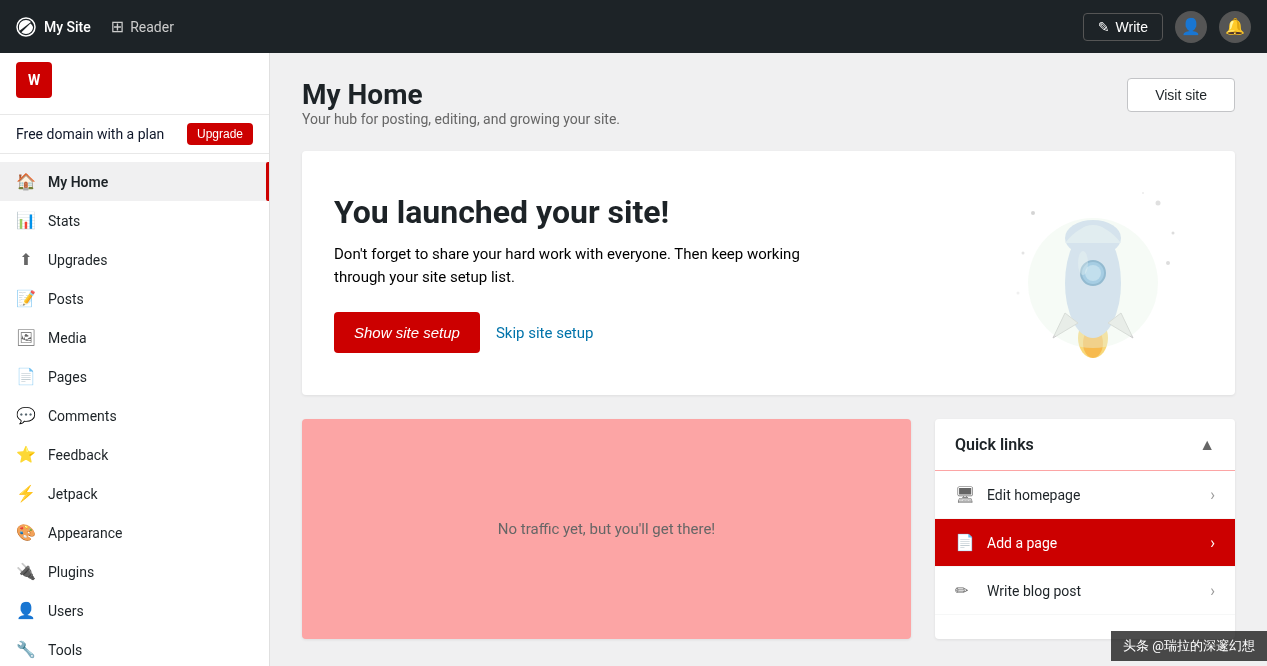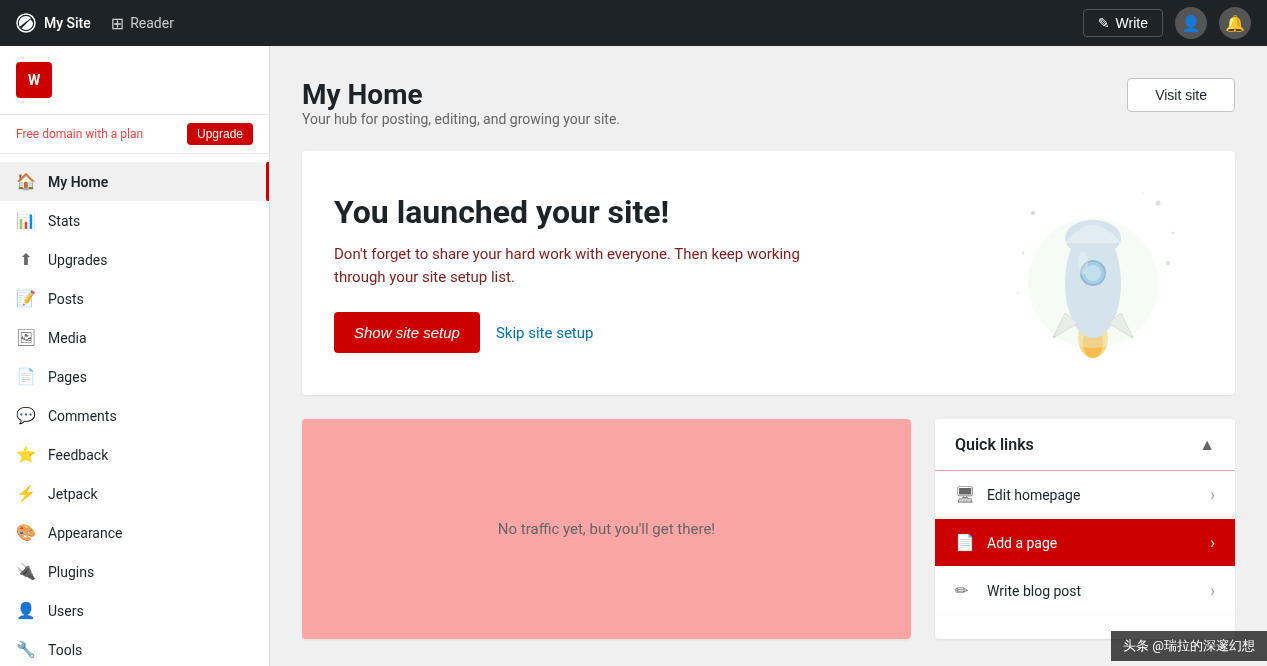--- a/index.html
+++ b/index.html
@@ -1,21 +1,21 @@
 <!DOCTYPE html>
 <html><head>
   <meta charset="utf-8">
   <style>
     * { box-sizing: border-box; margin: 0; padding: 0; }
     body { font-family: -apple-system, BlinkMacSystemFont, 'Segoe UI', Roboto, sans-serif; background: #f0f0f1; color: #1d2327; }
 
     
     .topbar {
       display: flex; align-items: center; justify-content: space-between;
-      background: #1d2327; color: #fff; height: 46px; padding: 12px 16px;
+      background: #1d2327; color: #fff; height: 53px; padding: 12px 16px;
       position: fixed; top: 0; left: 0; right: 0; z-index: 100;
     }
     .topbar-left { display: flex; align-items: center; gap: 20px; }
     .topbar-brand { display: flex; align-items: center; gap: 8px; font-size: 14px; font-weight: 500; }
     .topbar-brand svg { width: 20px; height: 20px; }
     .topbar-link { display: flex; align-items: center; gap: 6px; font-size: 14px; color: #ccc; cursor: pointer; }
     .topbar-right { display: flex; align-items: center; gap: 12px; }
     .write-btn {
       display: flex; align-items: center; gap: 6px;
       background: transparent; border: 1px solid #555; color: #fff;
@@ -43,21 +43,21 @@
       color: #fff; font-size: 14px; font-weight: bold; flex-shrink: 0;
     }
     .site-details { overflow: hidden; }
     .site-name { font-size: 14px; font-weight: 600; color: #1d2327; }
     .site-url { font-size: 12px; color: #666; white-space: nowrap; overflow: hidden; text-overflow: ellipsis; }
 
     .upgrade-bar {
       display: flex; align-items: center; justify-content: space-between;
       padding: 8px 16px; background: #fff; border-bottom: 1px solid #e8e8e8;
     }
-    .upgrade-text { font-size: 12px; color: #ef4444; }
+    .upgrade-text { font-size: 14px; color: #0f172a; }
     .upgrade-btn {
       background: #c00; color: #fff; border: none; padding: 4px 10px;
       border-radius: 4px; font-size: 12px; cursor: pointer; font-weight: 500;
     }
 
     .nav-list { list-style: none; padding: 8px 0; flex: 1; }
     .nav-item {
       display: flex; align-items: center; gap: 12px;
       padding: 10px 16px; font-size: 14px; color: #1d2327;
       cursor: pointer; position: relative;
@@ -83,21 +83,21 @@
     }
 
     
     .launch-card {
       background: #fff; border-radius: 4px; padding: 32px;
       margin-bottom: 24px; display: flex; align-items: center; justify-content: space-between;
       box-shadow: 0 1px 3px rgba(0,0,0,0.08);
     }
     .launch-text { flex: 1; }
     .launch-title { font-size: 32px; font-weight: 700; color: #1d2327; margin-bottom: 12px; }
-    .launch-desc { font-size: 15px; color: #7f1d1d; line-height: 1.5; margin-bottom: 24px; max-width: 500px; }
+    .launch-desc { font-size: 15px; color: #000000; line-height: 1.5; margin-bottom: 24px; max-width: 500px; }
     .launch-actions { display: flex; align-items: center; gap: 16px; }
     .setup-btn {
       background: #c00; color: #fff; border: none;
       padding: 12px 20px; border-radius: 4px; font-size: 15px; cursor: pointer; font-weight: 500; font-style: italic;
     }
     .skip-link { font-size: 15px; color: #0073aa; cursor: pointer; text-decoration: none; }
     .rocket-area { width: 220px; flex-shrink: 0; display: flex; align-items: center; justify-content: center; }
 
     
     .rocket-svg { width: 180px; height: 180px; }

